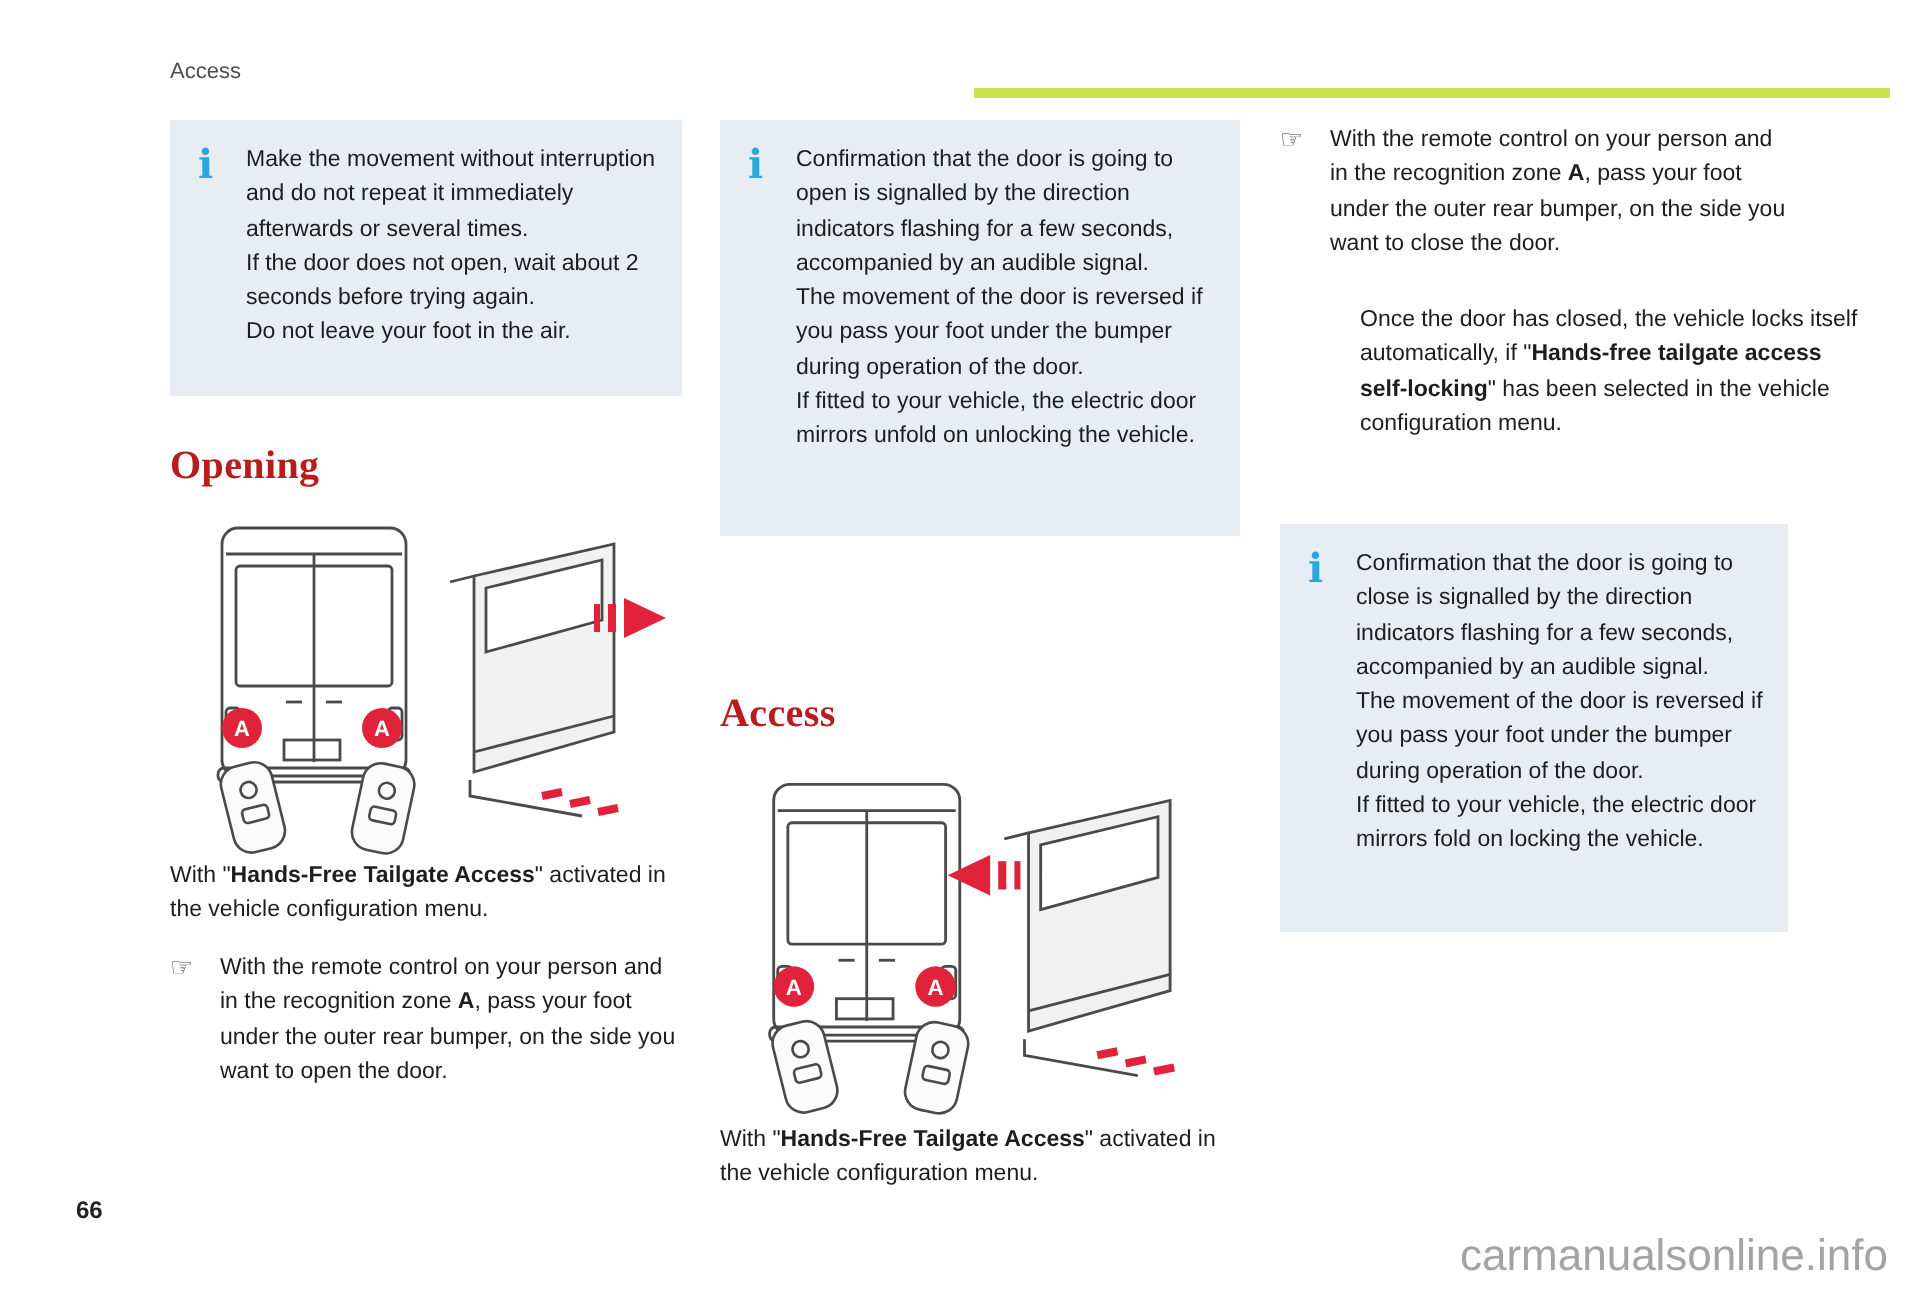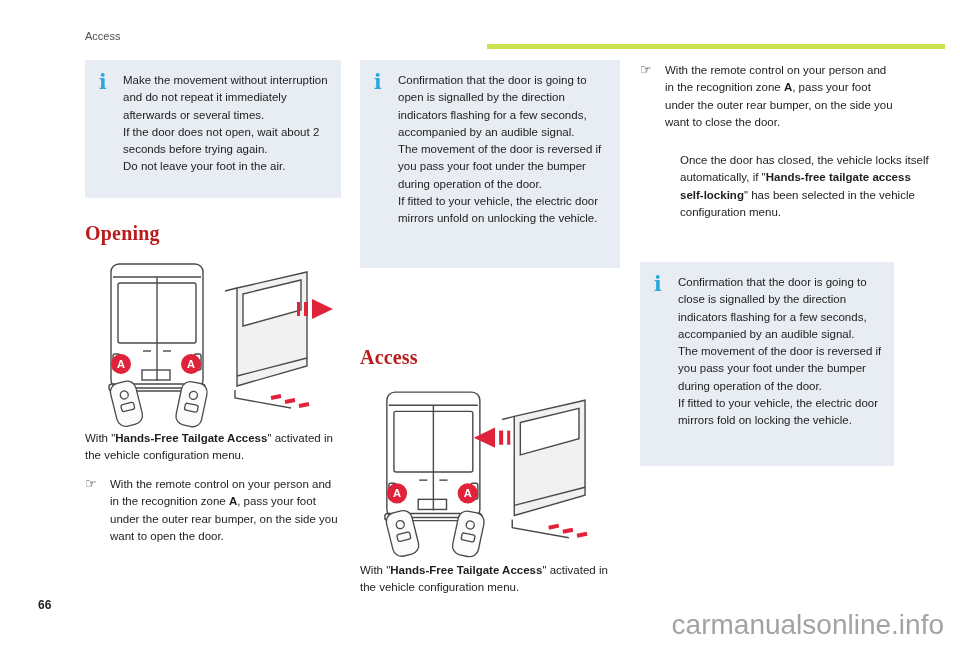--- a/index.html
+++ b/index.html
@@ -20,21 +20,21 @@
   .body-text { font-size:11.5px; line-height:1.5; }
   .abs { position:absolute; }
 
   .step { position:absolute; display:flex; gap:9px; }
   .pointer { flex:0 0 16px; font-size:13px; color:#3a3a3a; line-height:1.3; }
 
   .illustration { position:absolute; }
   .illustration svg { width:100%; height:100%; display:block; }
 
   .page-number { position:absolute; left:38px; top:598px; font-size:12px; font-weight:bold; color:#222; }
-  .watermark { position:absolute; right:16px; bottom:8px; font-size:28px; color:var(--watermark,#a3a3a3); }
+  .watermark { position:absolute; right:16px; bottom:8px; font-size:22px; color:var(--watermark,#a3a3a3); }
 
   
   .box-1 { left:85px;  top:60px;  width:256px; min-height:138px; }
   .box-2 { left:360px; top:60px;  width:260px; min-height:208px; }
   .box-3 { left:640px; top:262px; width:254px; min-height:204px; }
 
   .h-opening { left:85px;  top:222px; }
   .h-closing { left:360px; top:346px; }
 
   .illus-1 { left:85px;  top:250px; width:256px; height:178px; }

